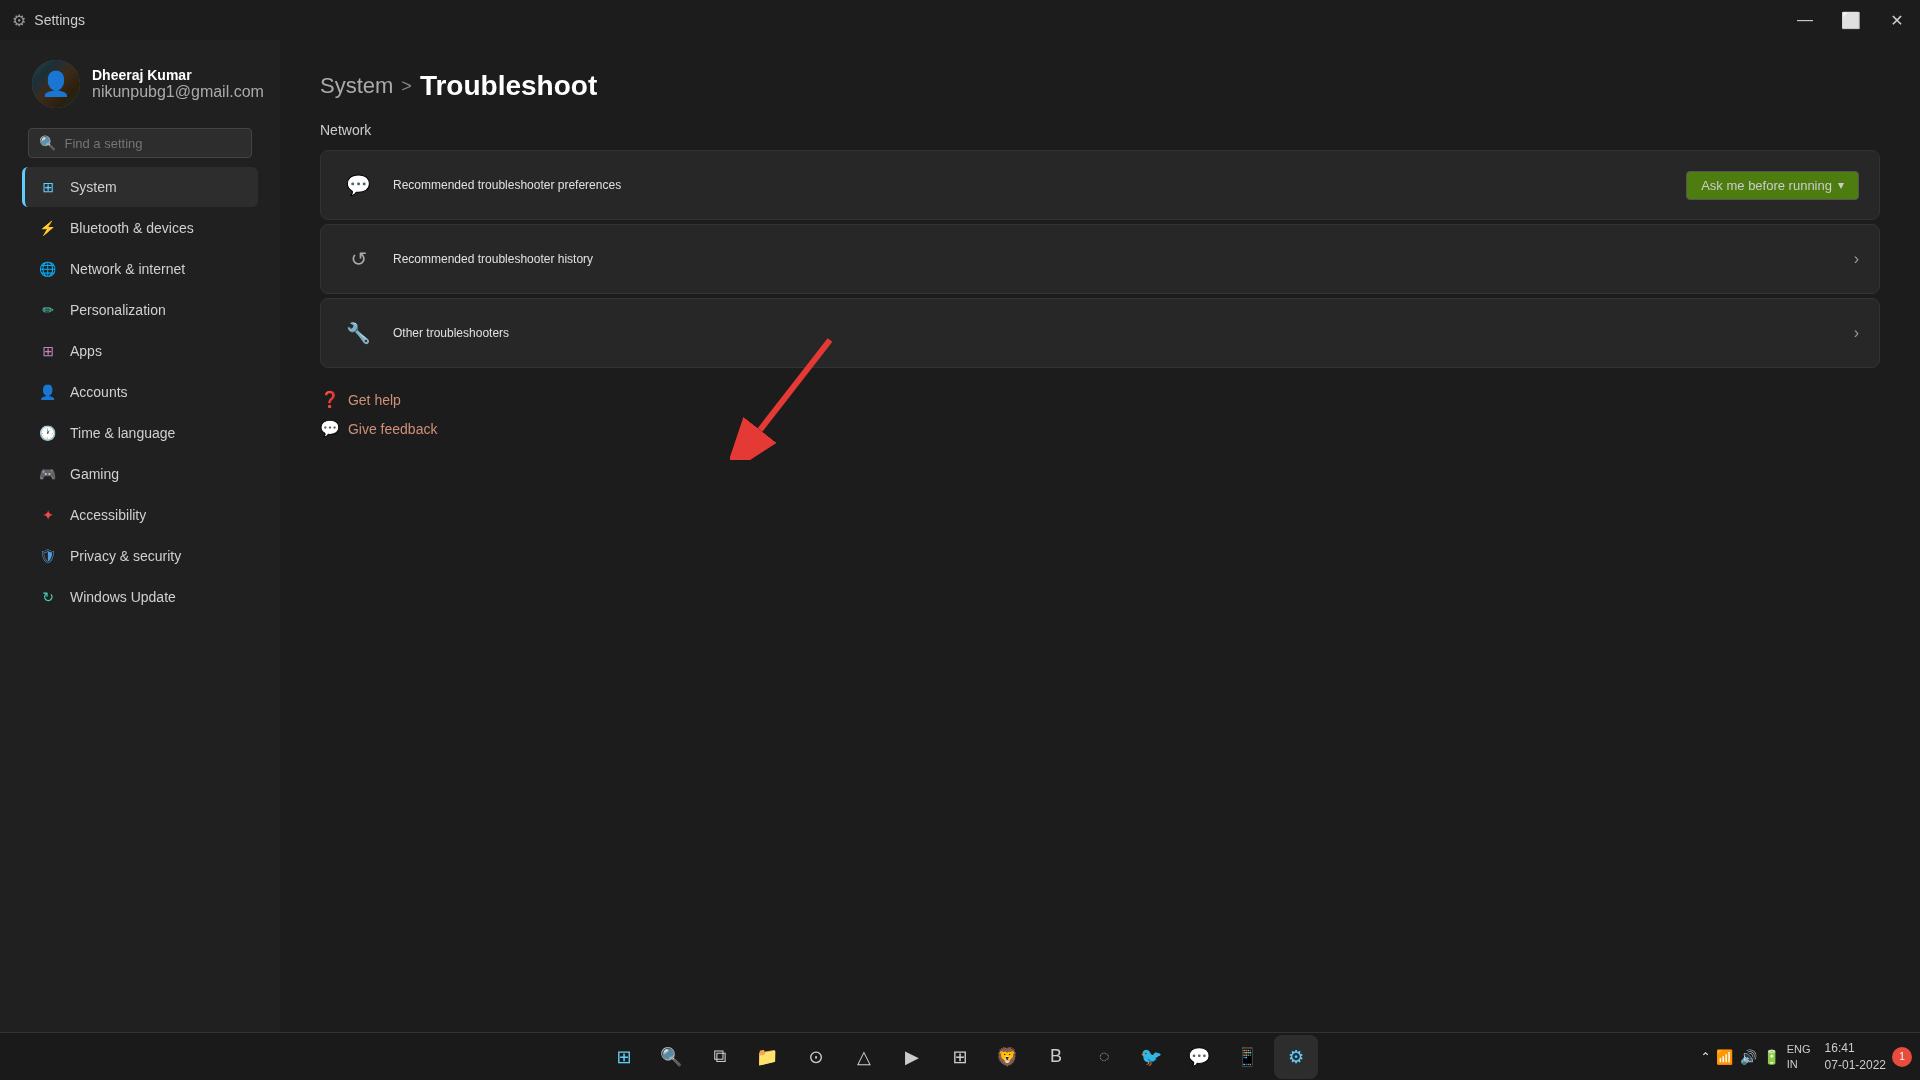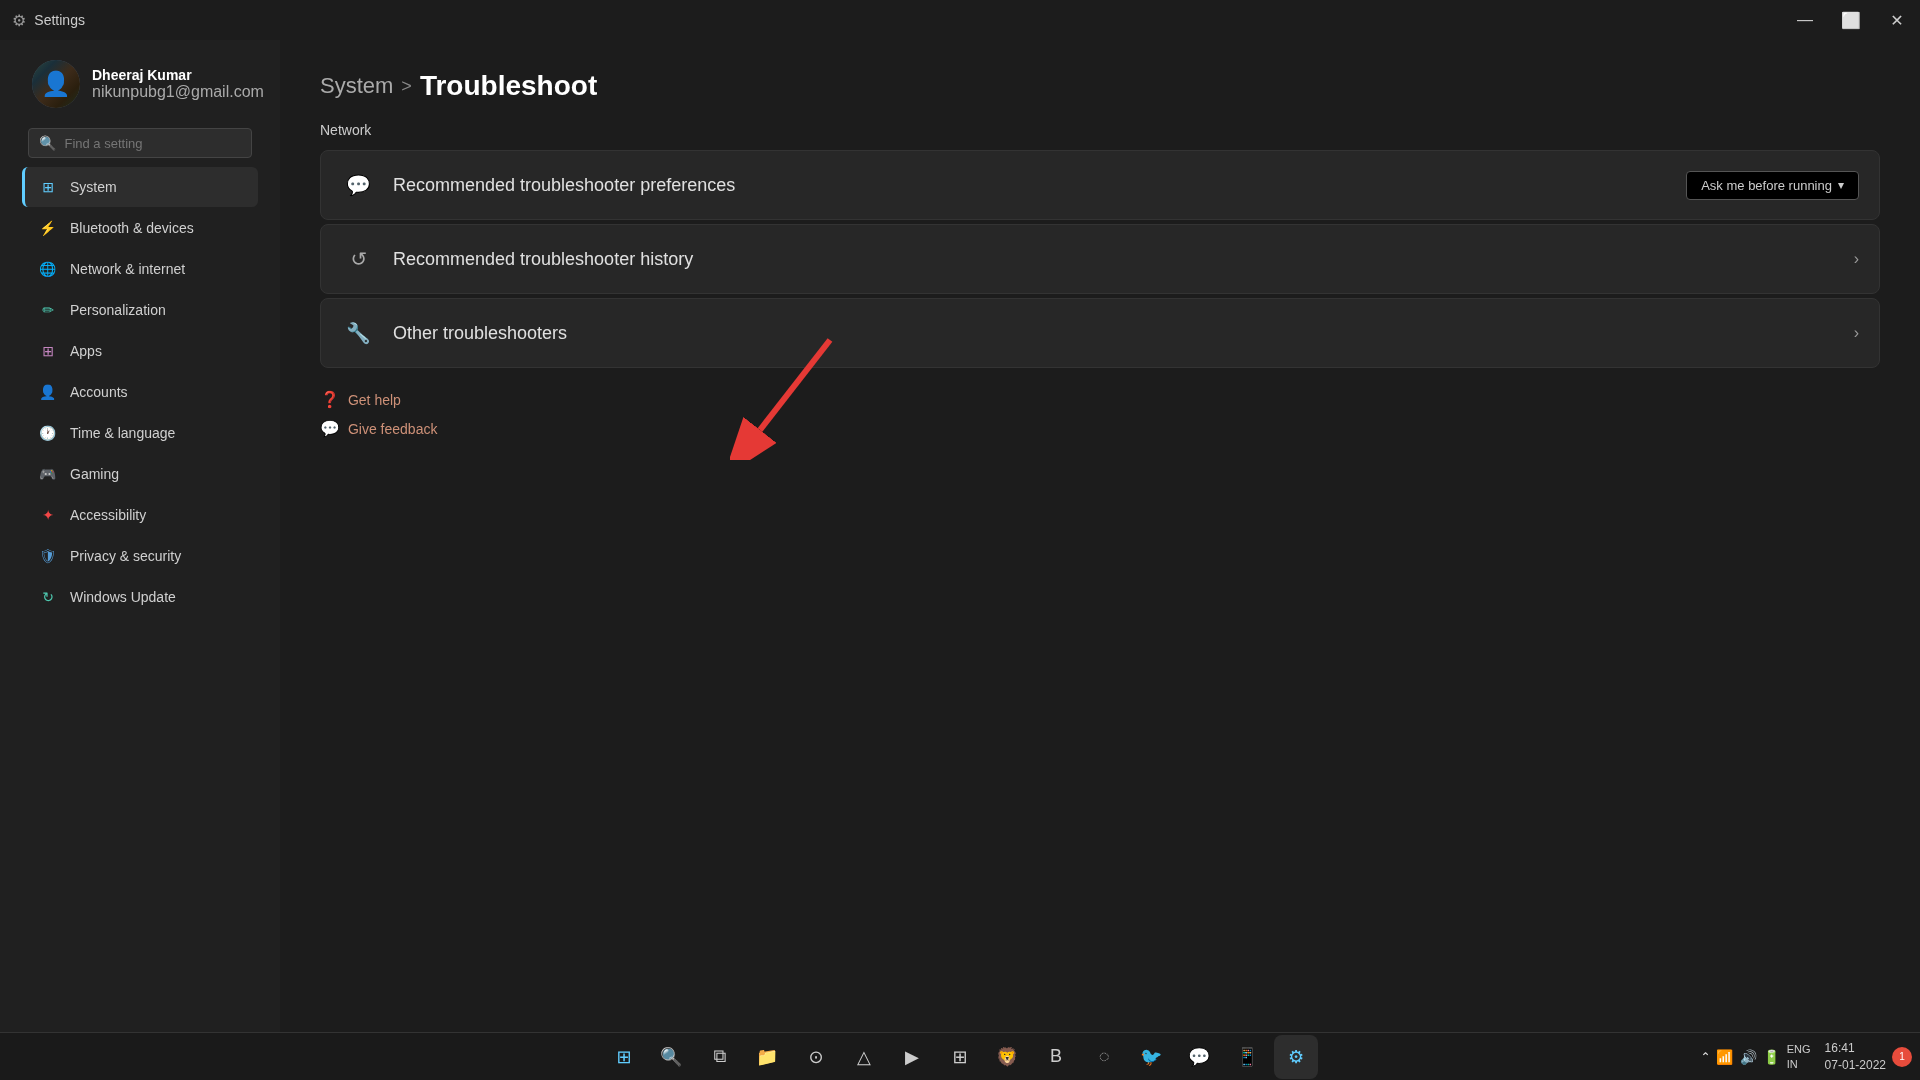--- a/index.html
+++ b/index.html
@@ -194,29 +194,29 @@
       height: 36px;
       display: flex;
       align-items: center;
       justify-content: center;
       color: #aaa;
       font-size: 20px;
       flex-shrink: 0;
       margin-right: 16px;
     }
     .option-card-text { flex: 1; }
-    .option-card-title { font-size: 18px; color: #e0e0e0; font-weight: 500; }
+    .option-card-title { font-size: 12px; color: #e0e0e0; font-weight: 500; }
     .option-card-subtitle { font-size: 12px; color: #999; margin-top: 2px; }
     .option-card-right {
       display: flex;
       align-items: center;
       gap: 8px;
     }
     .dropdown-btn {
-      background: #000000;
+      background: #4d7c0f;
       border: 1px solid #555;
       color: #ccc;
       padding: 6px 14px;
       border-radius: 4px;
       font-size: 13px;
       cursor: pointer;
       display: flex;
       align-items: center;
       gap: 6px;
     }

